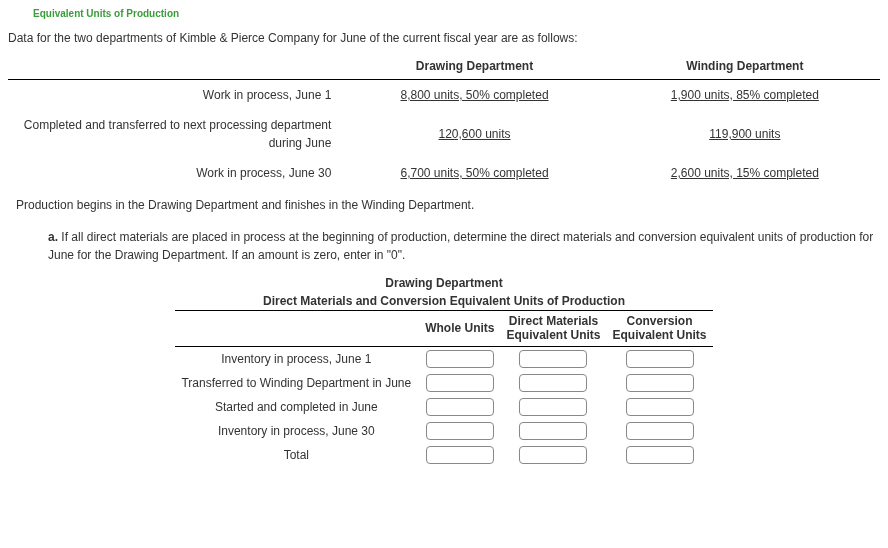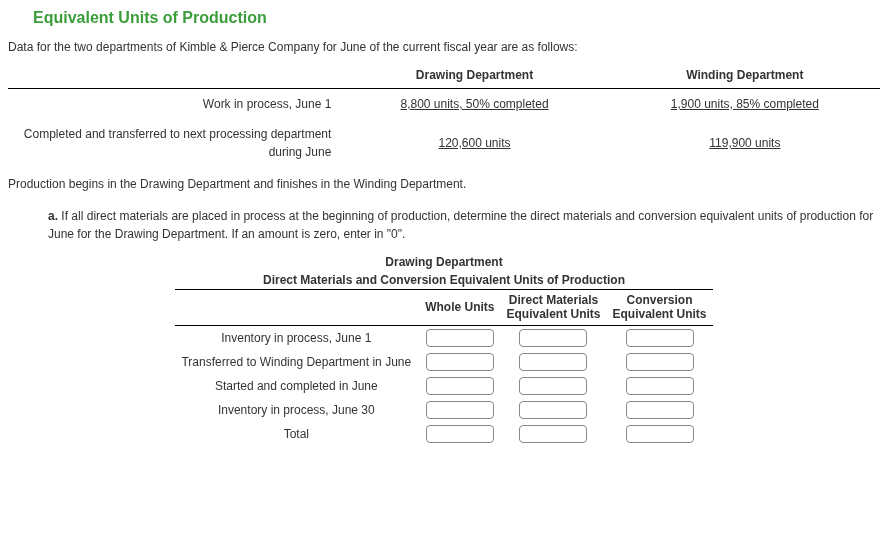--- a/index.html
+++ b/index.html
@@ -8,21 +8,21 @@
       color: #333;
       margin: 0;
       padding: 6px 8px;
       width: 888px;
       box-sizing: border-box;
       line-height: 1.5;
     }
     .section-title {
       color: #3a9d3a;
       font-weight: bold;
-      font-size: 16px;
+      font-size: 10px;
       margin-bottom: 8px;
       padding-left: 25px;
     }
     .intro {
       margin-bottom: 6px;
     }
     table.data-table {
       border-collapse: collapse;
       width: 100%;
       margin-bottom: 8px;
@@ -43,20 +43,21 @@
     }
     table.data-table td.label {
       text-align: right;
     }
     table.data-table td.val {
       text-align: center;
       text-decoration: underline;
     }
     .note {
       margin-bottom: 14px;
+      margin-left: 8px;
     }
     .question {
       margin-bottom: 10px;
       margin-left: 40px;
     }
     .answer-block {
       text-align: center;
     }
     .answer-header {
       font-weight: bold;
@@ -114,20 +115,25 @@
   <tr>
     <td class="label">Work in process, June 1</td>
     <td class="val">8,800 units, 50% completed</td>
     <td class="val">1,900 units, 85% completed</td>
   </tr>
   <tr>
     <td class="label" style="max-width:280px;">Completed and transferred to next processing department during June</td>
     <td class="val">120,600 units</td>
     <td class="val">119,900 units</td>
   </tr>
+  <tr>
+    <td class="label">Work in process, June 30</td>
+    <td class="val">6,700 units, 50% completed</td>
+    <td class="val">2,600 units, 15% completed</td>
+  </tr>
 </tbody>
   </table>
 
 <div class="note">Production begins in the Drawing Department and finishes in the Winding Department.</div>
 
 <div class="question">
   <b>a.</b>&nbsp;<span>If all direct materials are placed in process at the beginning of production, determine the direct materials and conversion equivalent units of production for June for the Drawing Department. If an amount is zero, enter in "0".</span>
 </div>
 
 <div class="answer-block">

